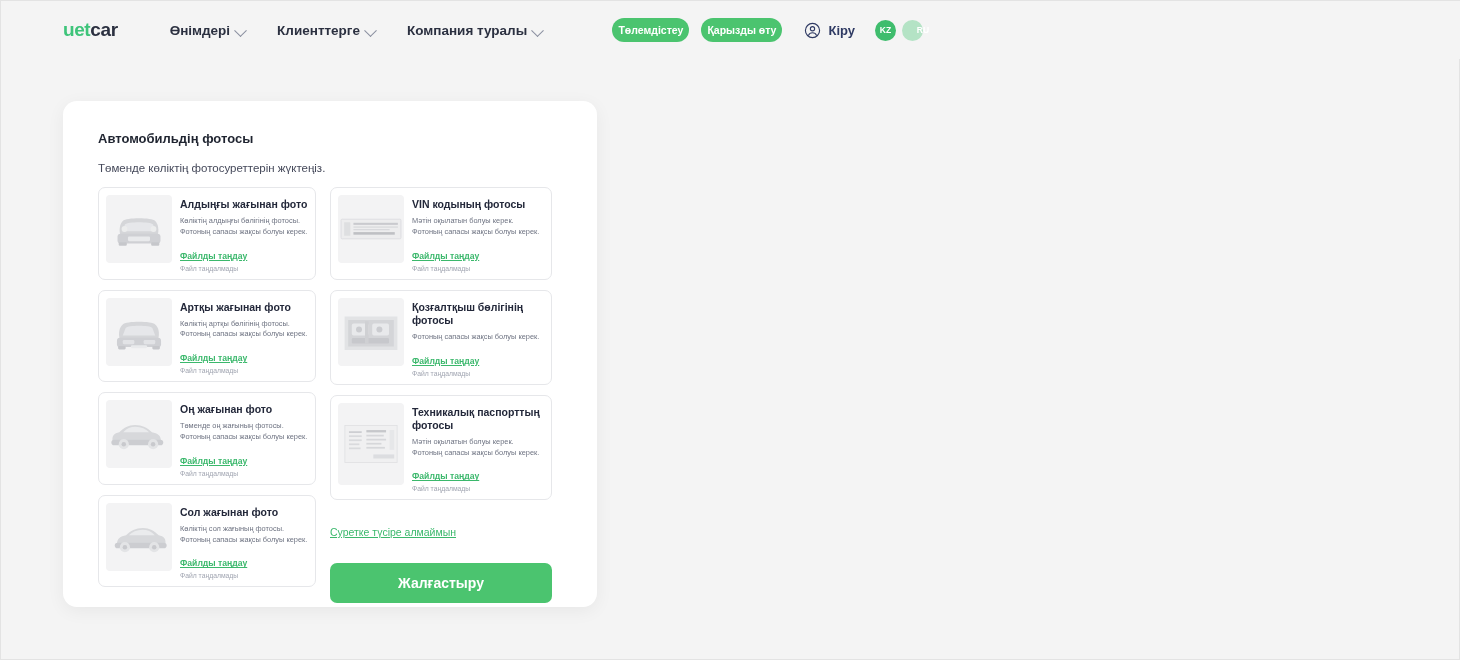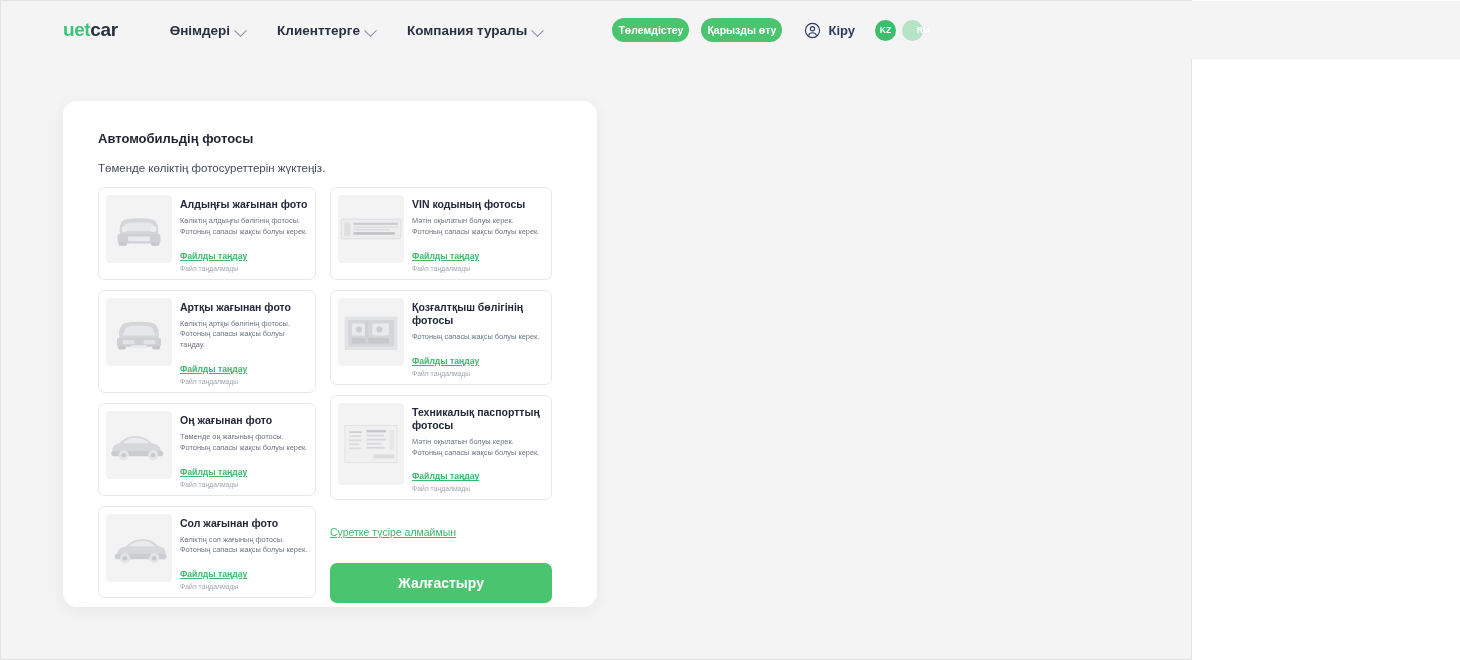--- a/index.html
+++ b/index.html
@@ -4,21 +4,21 @@
 <style>
   * { box-sizing: border-box; margin: 0; padding: 0; }
   html, body {
     width: 1460px; height: 660px;
     font-family: "Liberation Sans", sans-serif;
     background: #ffffff;
     overflow: hidden;
   }
   #page {
     position: relative;
-    width: 1192px; height: 660px;
+    width: 1460px; height: 660px;
     background: #f4f4f4;
     border: 1px solid #e3e3e3;
   }
   
   .header {
     position: absolute; top: 0; left: 0;
     width: 1460px; height: 58px;
     background: #f4f4f4;
     display: flex; align-items: center;
   }
@@ -230,21 +230,21 @@
               <rect x="12" y="47" width="76" height="16" rx="5" fill="#cfd0d4"></rect>
               <rect x="22" y="51" width="20" height="7" rx="2" fill="#e2e3e6"></rect>
               <rect x="58" y="51" width="20" height="7" rx="2" fill="#e2e3e6"></rect>
               <rect x="36" y="60" width="28" height="5" rx="2" fill="#e9eaec"></rect>
               <rect x="14" y="61" width="13" height="6" rx="2" fill="#c6c7cb"></rect>
               <rect x="73" y="61" width="13" height="6" rx="2" fill="#c6c7cb"></rect>
             </svg>
           </div>
           <div class="card-body">
             <div class="card-title">Артқы жағынан фото</div>
-            <div class="card-desc">Көліктің артқы бөлігінің фотосы. Фотоның сапасы жақсы болуы таңдау.</div>
+            <div class="card-desc">Көліктің артқы бөлігінің фотосы. Фотоның сапасы жақсы болуы керек.</div>
             <span class="file-link">Файлды таңдау</span>
             <div class="file-status">Файл таңдалмады</div>
           </div>
         </div>
 
         <div class="upload-card">
           <div class="thumb" style="height:68px">
             <svg width="62" height="38" viewBox="0 0 110 64">
               <path d="M8 44c-1-9 3-13 12-15 8-8 16-13 28-13 13 0 22 5 30 13 10 2 16 6 16 15z" fill="#d7d8db"></path>
               <path d="M27 29c6-7 13-10 22-10 10 0 18 4 24 10z" fill="#eaebed"></path>

